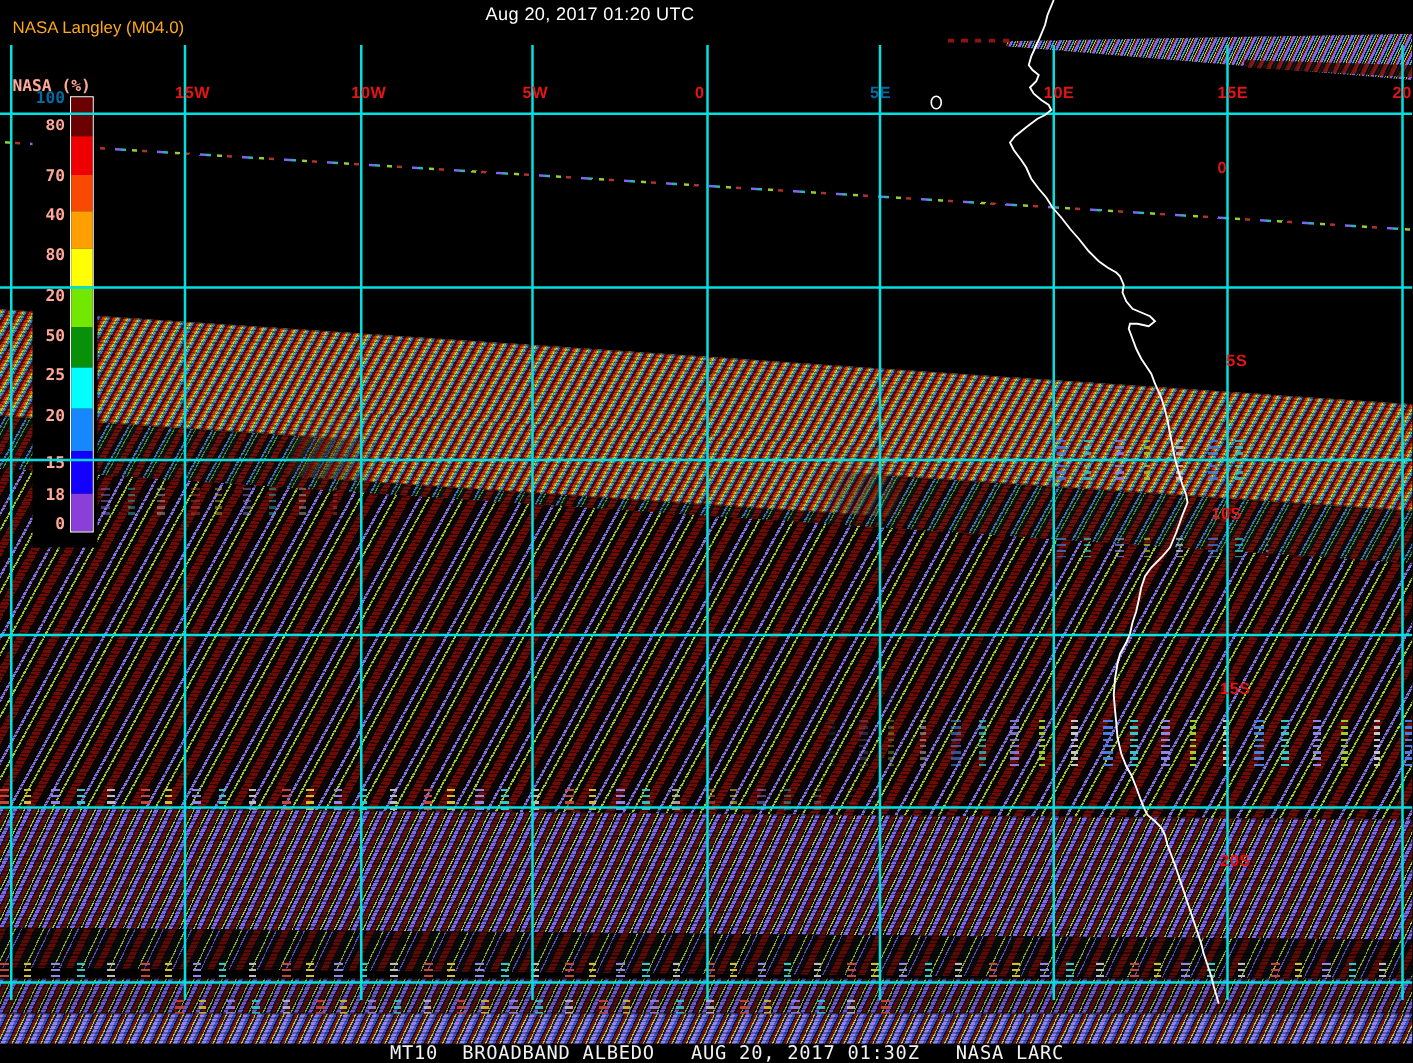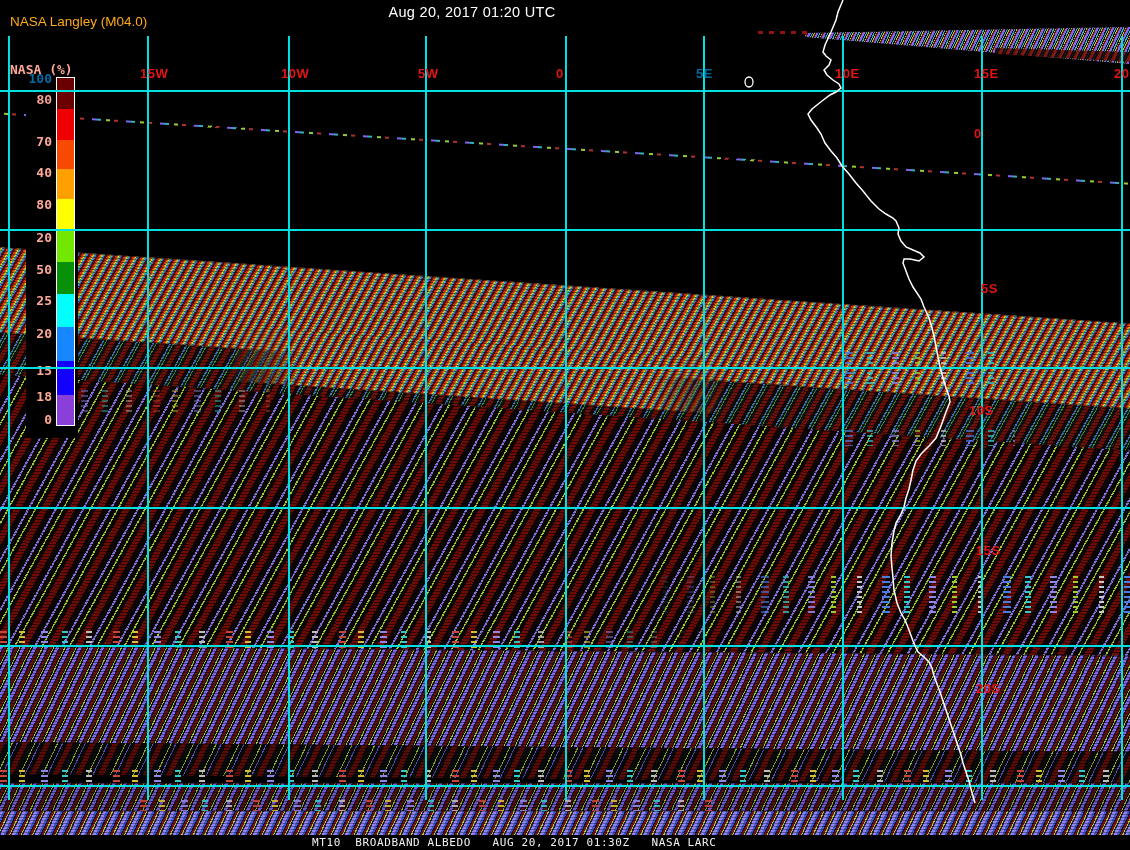--- a/index.html
+++ b/index.html
@@ -80,21 +80,21 @@
   .cbar-tick{position:absolute;left:4px;width:48px;text-align:right;
              font-family:"DejaVu Sans Mono","Liberation Mono",monospace;
              font-weight:bold;font-size:13px;line-height:13px;}
 
   #coast-svg{position:absolute;left:0;top:0;z-index:38;pointer-events:none;}
 
   
   #footer-bar{position:absolute;left:0;top:835px;width:1130px;height:15px;background:#000;z-index:60;}
   .footer-text{position:absolute;left:312px;top:1px;color:#f2f2f2;white-space:pre;
                font-family:"DejaVu Sans Mono","Liberation Mono",monospace;
-               font-size:11px;letter-spacing:.6px;line-height:13px;}
+               font-size:15px;letter-spacing:.6px;line-height:13px;}
 </style>
 </head>
 <body>
 
 <div class="stage">
 
   <div class="band tx-dark" style="left:-20px;top:371px;width:1210px;height:292px;transform:rotate(3.85deg);"></div>
   <div class="band tx-trans" style="left:-20px;top:329px;width:1210px;height:44px;transform:rotate(3.85deg);"></div>
   <div class="band tx-bright" style="left:-20px;top:246px;width:1210px;height:85px;transform:rotate(3.85deg);"></div>
   <div class="band tx-bright fade-ends" style="left:230px;top:326px;width:500px;height:55px;transform:rotate(3.85deg);"></div>

